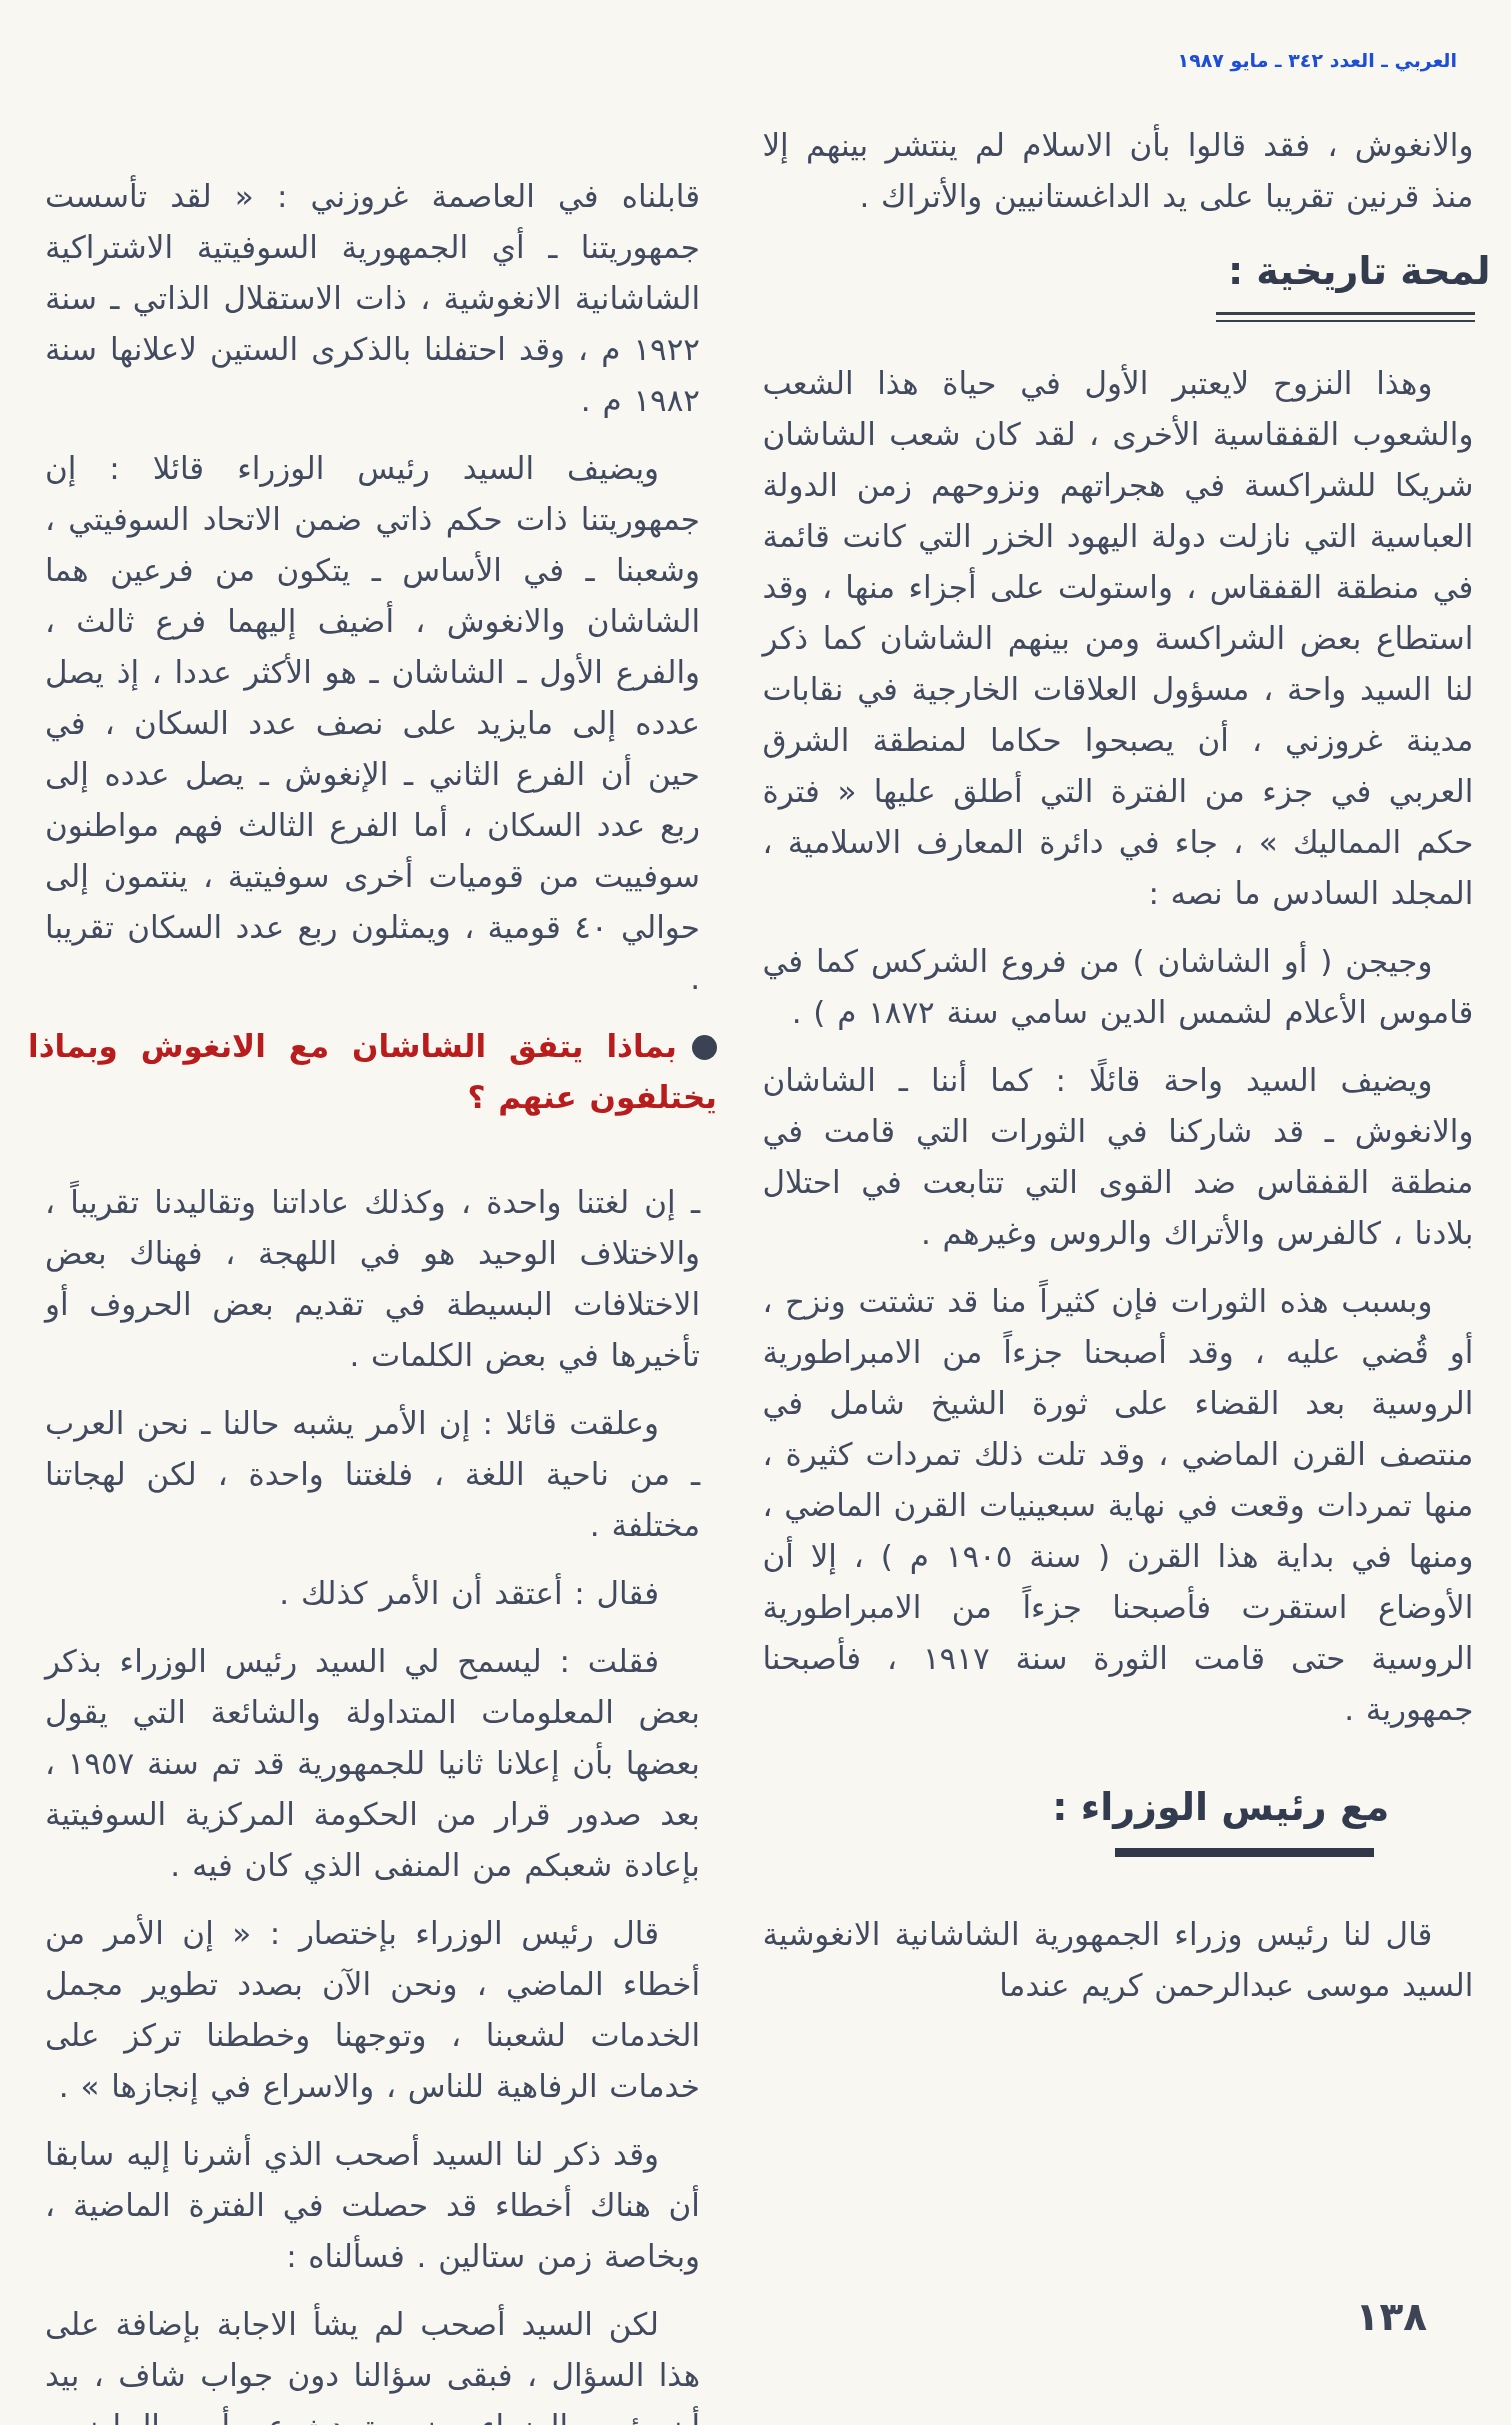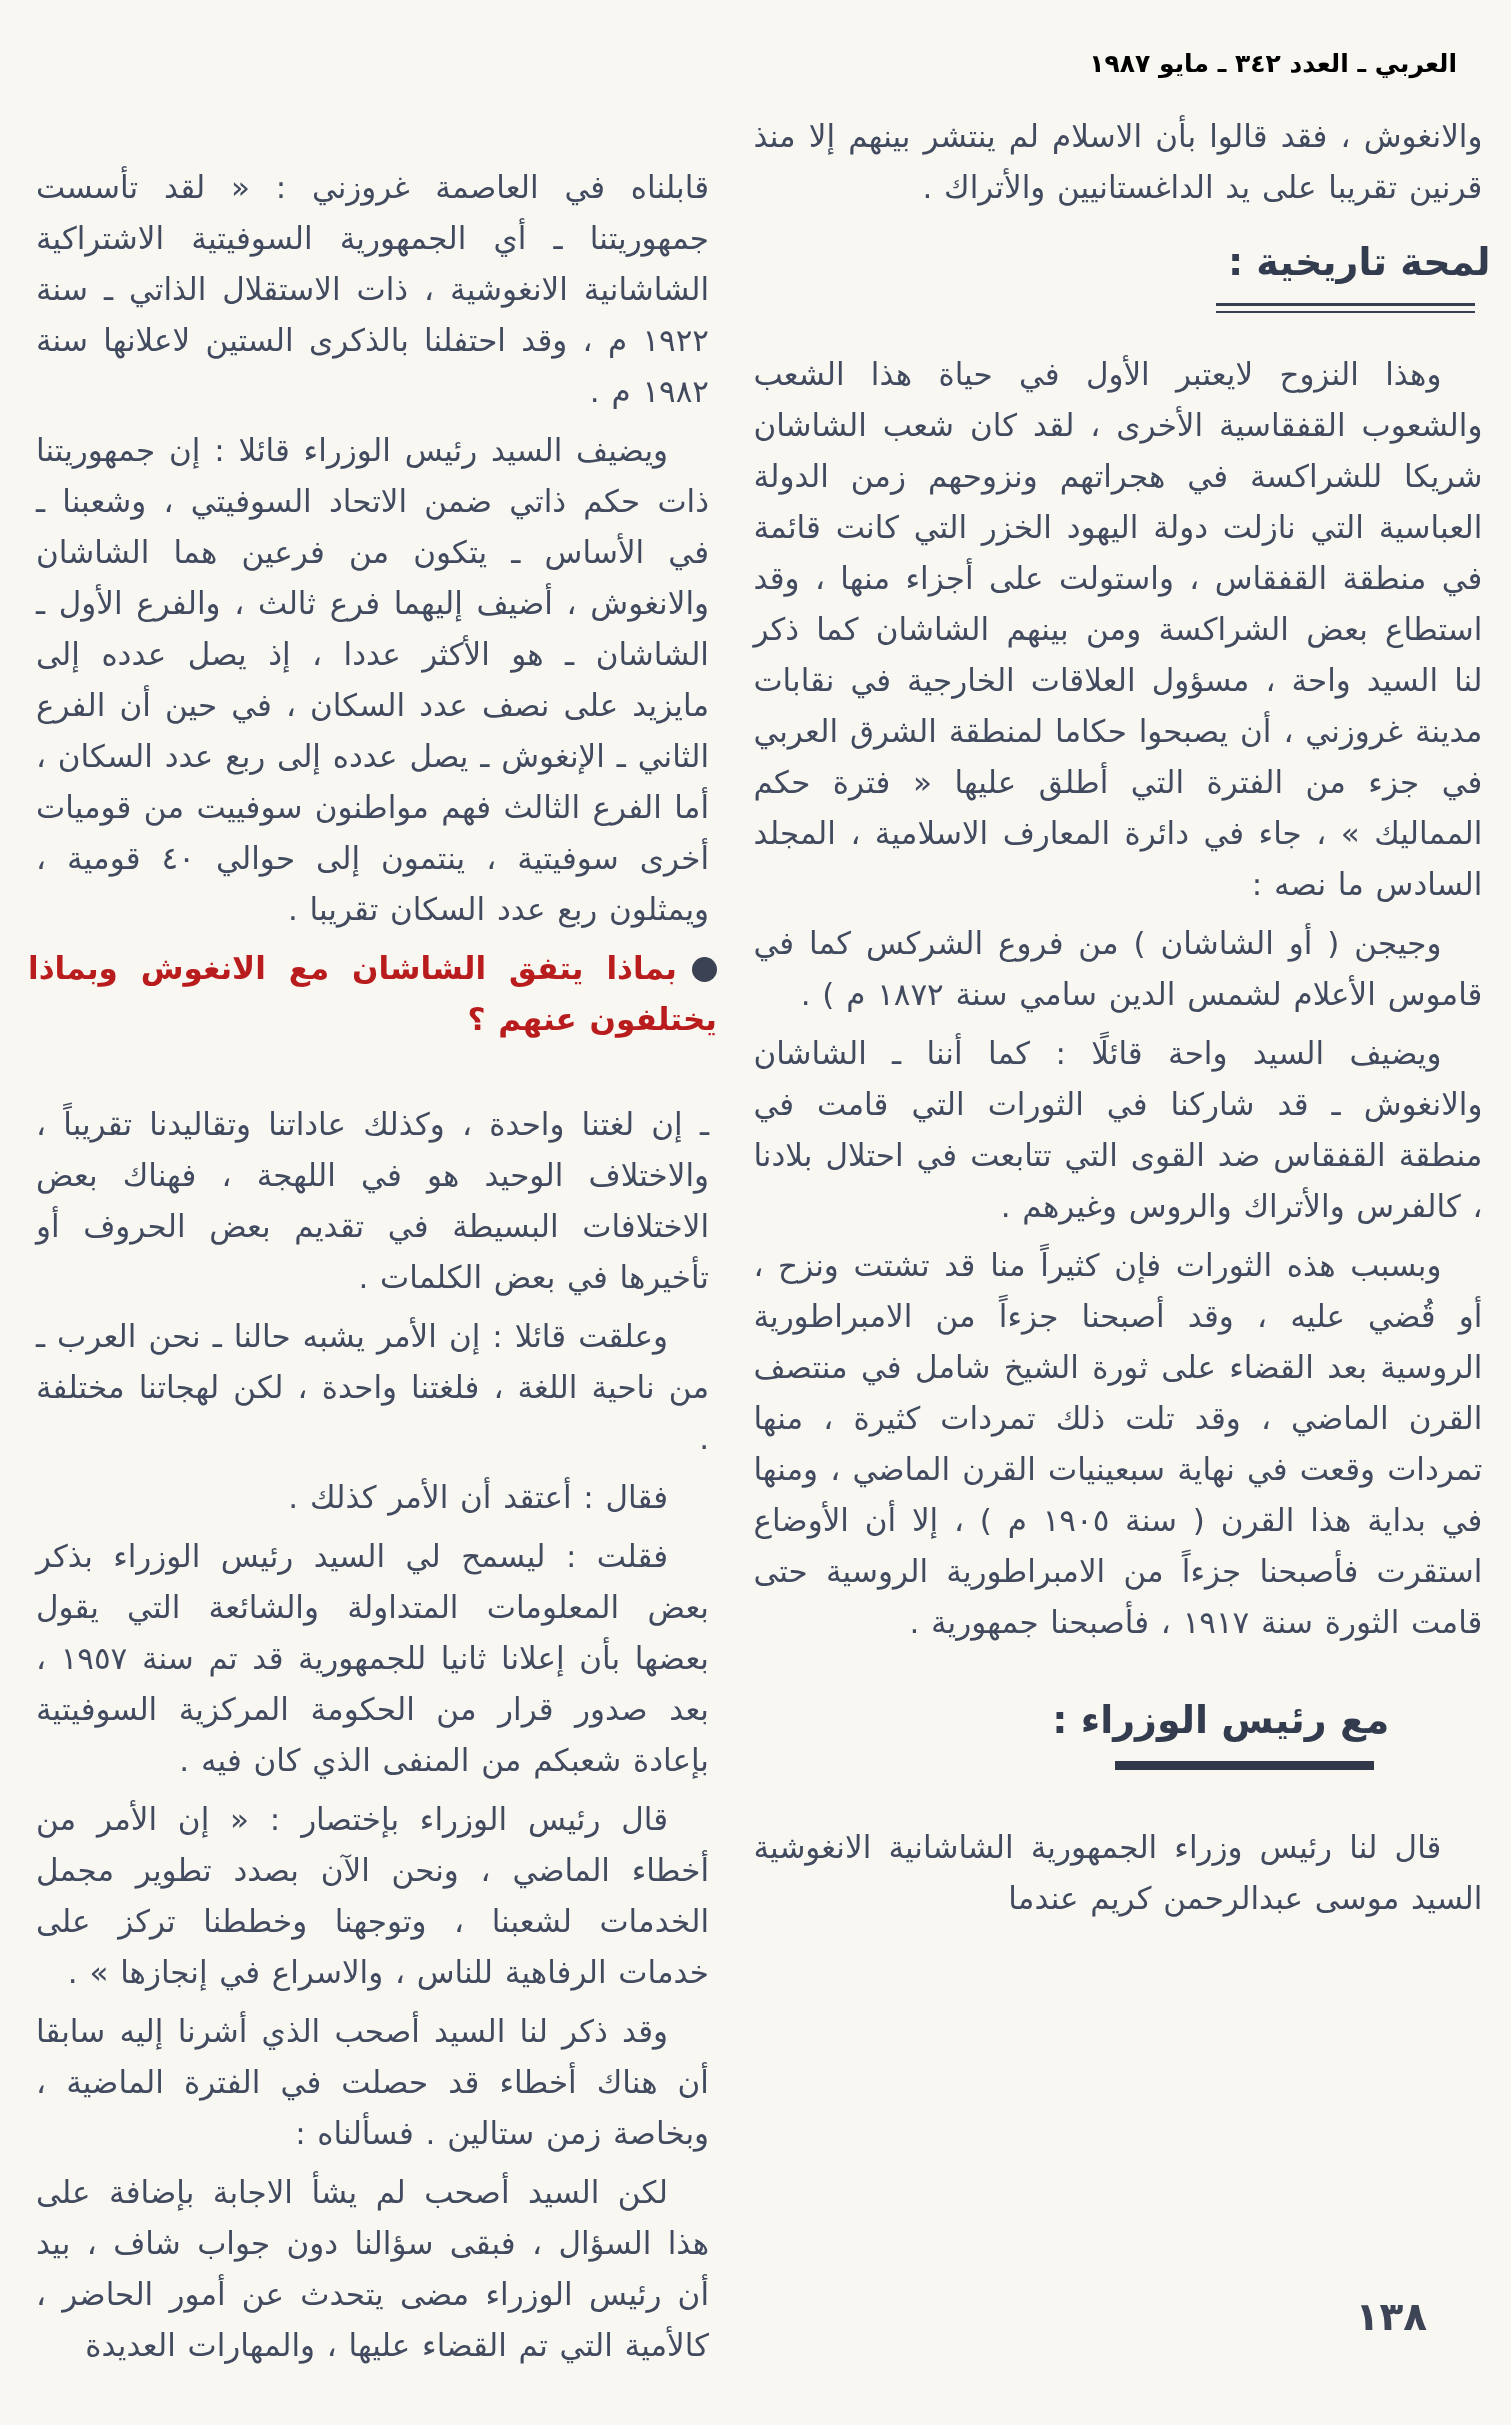--- a/index.html
+++ b/index.html
@@ -17,43 +17,43 @@
     position: relative;
   }
   .page {
     position: absolute;
     inset: 0;
   }
   .issue-header {
     position: absolute;
     top: 49px;
     right: 54px;
-    font-size: 25px;
+    font-size: 19px;
     font-weight: bold;
     letter-spacing: 0.9px;
-    color: #000000;
+    color: #1d4ed8;
   }
   .col {
     position: absolute;
     font-size: 31px;
     line-height: 51px;
     text-align: justify;
   }
   .col-right {
     top: 103px;
     right: 20.6px;
     width: 745px;
   }
   .col-left {
     top: 154px;
     left: 28px;
     width: 689px;
   }
   .para {
-    margin: 8px;
+    margin: 17px;
     word-spacing: 1.9px;
   }
   .indent { text-indent: 41px; }
   .question {
     font-weight: bold;
     color: #b91c1c;
   }
   .q-block { margin: 7.5px 0 54px 0; }
   .bullet {
     display: inline-block;

